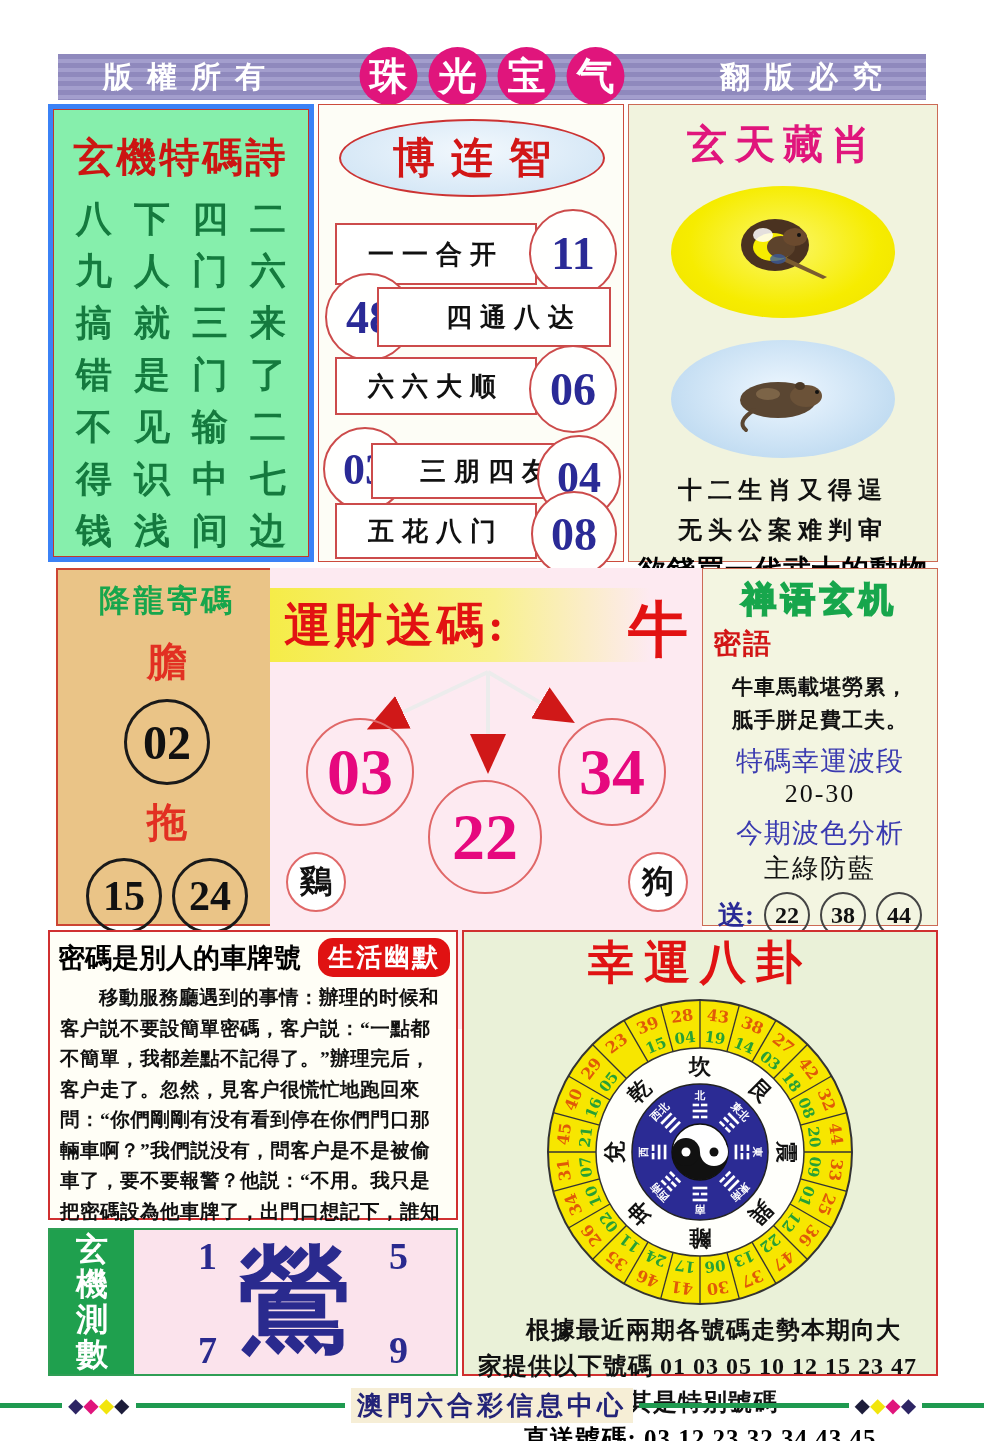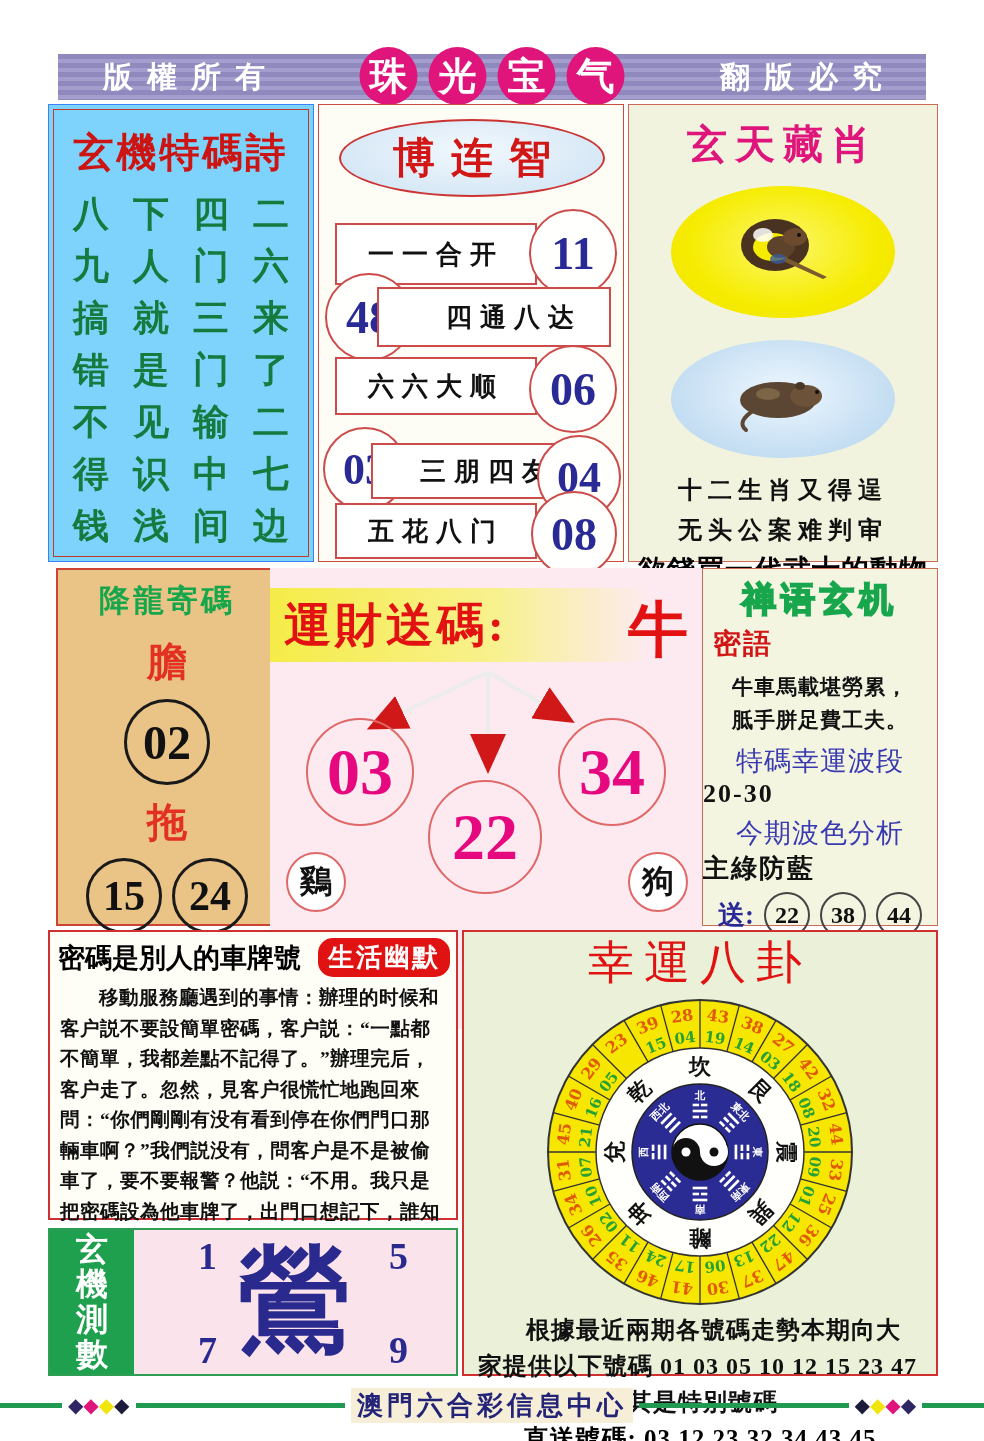--- a/index.html
+++ b/index.html
@@ -12,22 +12,22 @@
     display:flex;align-items:center;justify-content:space-between;}
   .header-side{color:#fff;font-size:30px;font-weight:bold;letter-spacing:14px;white-space:nowrap;}
   .header-left{margin-left:45px;}
   .header-right{margin-right:30px;}
   .title-badges{position:absolute;left:50%;top:-7px;transform:translateX(-50%);display:flex;gap:11px;}
   .title-badge{width:58px;height:58px;border-radius:50%;background:#e0157c;color:#fff;
     display:flex;align-items:center;justify-content:center;font-size:38px;font-weight:bold;
     font-family:"DejaVu Sans","Liberation Sans",sans-serif;}
 
   
-  .poem-box{position:absolute;left:48px;top:104px;width:266px;height:458px;background:#7dd3fc;
-    border:1px solid #3b82f6;outline:1px solid #c0392b;outline-offset:-6px;box-sizing:border-box;}
+  .poem-box{position:absolute;left:48px;top:104px;width:266px;height:458px;background:#86efac;
+    border:6px solid #3b82f6;outline:1px solid #c0392b;outline-offset:-6px;box-sizing:border-box;}
   .poem-title{margin-top:20px;text-align:center;color:#cc1512;font-size:40px;font-weight:bold;letter-spacing:3px;}
   .poem-grid{margin-top:16px;display:flex;flex-direction:column;gap:16px;}
   .poem-row{display:flex;justify-content:space-evenly;}
   .poem-char{color:#147a3e;font-size:36px;font-weight:bold;line-height:36px;}
 
   
   .blz-box{position:absolute;left:318px;top:104px;width:306px;height:458px;background:#fdfdf6;
     border:1px solid #cc4b3c;box-sizing:border-box;}
   .blz-oval{position:absolute;left:20px;top:14px;width:262px;height:74px;border:2px solid #cc3333;border-radius:50%;
     background:radial-gradient(ellipse at 50% 40%,#f2f8fd 0%,#d5e7f6 75%,#c4dcf0 100%);
@@ -79,21 +79,21 @@
   
   .cy-box{position:absolute;left:702px;top:568px;width:236px;height:358px;background:#f3f5e1;
     border:1px solid #cc6a55;box-sizing:border-box;}
   .cy-title{margin-top:8px;text-align:center;font-size:34px;font-weight:bold;letter-spacing:5px;
     font-family:"DejaVu Sans","Liberation Sans",sans-serif;color:#f6fff6;
     -webkit-text-stroke:2px #17a64c;text-stroke:2px #17a64c;}
   .cy-miyu{margin:2px 0 0 10px;color:#d21616;font-size:28px;font-weight:bold;letter-spacing:2px;}
   .cy-couplet{margin-top:8px;text-align:center;font-size:21px;font-weight:bold;color:#111;line-height:33px;letter-spacing:1px;}
   .cy-blue{margin-top:6px;text-align:center;color:#3a3ab0;font-size:27px;font-weight:normal;letter-spacing:1px;
     font-family:"DejaVu Sans","Liberation Sans",sans-serif;}
-  .cy-black{text-align:left;color:#111;font-size:26px;font-weight:bold;letter-spacing:2px;}
+  .cy-black{text-align:center;color:#111;font-size:26px;font-weight:normal;letter-spacing:2px;}
   .cy-send{margin-top:6px;display:flex;align-items:center;justify-content:center;gap:10px;}
   .cy-send-label{color:#2a2a96;font-size:27px;font-weight:bold;}
   .cy-send-circle{width:46px;height:46px;border:2px solid #444;border-radius:50%;
     display:flex;align-items:center;justify-content:center;font-size:24px;font-weight:bold;color:#111;box-sizing:border-box;}
 
   
   .hm-box{position:absolute;left:48px;top:930px;width:410px;height:290px;background:#fffef6;
     border:2px solid #d03030;box-sizing:border-box;}
   .hm-head{display:flex;align-items:center;justify-content:space-between;padding:6px 6px 0 8px;}
   .hm-heading{font-size:27px;font-weight:bold;color:#000;white-space:nowrap;}
@@ -109,21 +109,21 @@
   .cs-label{width:84px;background:#1fa04e;display:flex;flex-direction:column;align-items:center;justify-content:center;}
   .cs-label div{color:#fff;font-size:32px;font-weight:bold;line-height:35px;}
   .cs-panel{flex:1;background:#fbe3ec;position:relative;}
   .cs-corner{position:absolute;color:#2a2a8e;font-size:38px;font-weight:bold;}
   .cs-center{position:absolute;left:50%;top:50%;transform:translate(-50%,-52%);
     color:#2a2a8e;font-size:112px;font-weight:bold;line-height:112px;}
 
   
   .bg-box{position:absolute;left:462px;top:930px;width:476px;height:446px;background:#eaf1d8;
     border:2px solid #d03030;box-sizing:border-box;}
-  .bg-title{margin-top:0px;text-align:center;color:#e01212;font-size:46px;font-weight:normal;letter-spacing:10px;}
+  .bg-title{margin-top:0px;text-align:center;color:#e01212;font-size:46px;font-weight:bold;letter-spacing:10px;}
   .bg-wheel-wrap{display:flex;justify-content:center;margin-top:2px;}
   .bg-note{padding:4px 14px 0 14px;font-size:24px;font-weight:bold;color:#111;line-height:36px;text-indent:2em;letter-spacing:1px;}
   .bg-direct{margin-top:2px;text-align:center;font-size:25px;font-weight:bold;color:#000;letter-spacing:1px;}
 
   
   .footer{position:absolute;left:0;top:1388px;width:100%;display:flex;align-items:center;justify-content:center;gap:6px;}
   .f-line{height:5px;background:#1f9a50;}
   .f-line-s{width:68px;} .f-line-l{width:230px;}
   .f-diamond{font-size:20px;line-height:20px;}
   .f-text{color:#232378;font-size:26px;font-weight:bold;letter-spacing:4px;background:#f6eed6;padding:0 6px;white-space:nowrap;}

